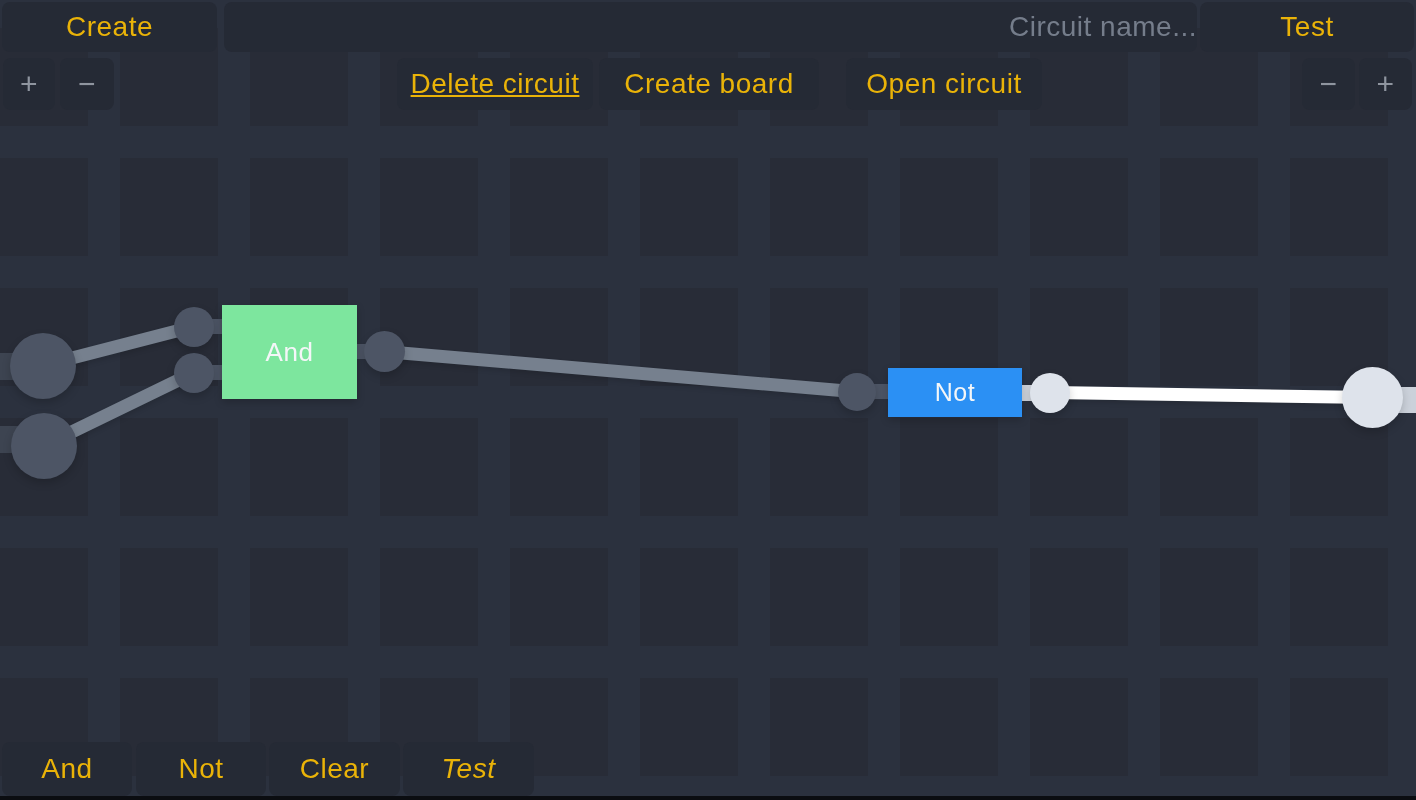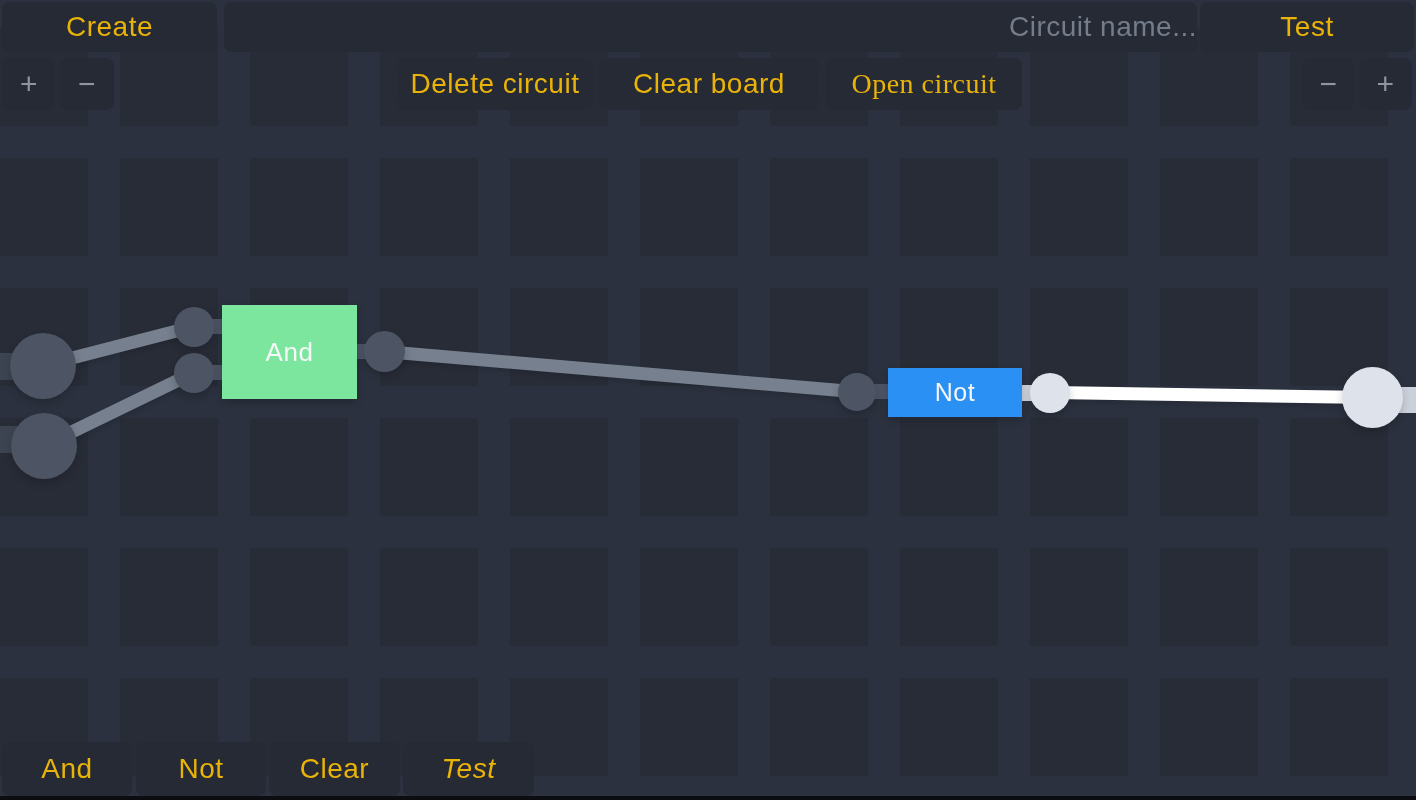--- a/index.html
+++ b/index.html
@@ -110,23 +110,23 @@
   <div class="node lit" style="left:1342px;top:367px;width:61px;height:61px;"></div>
 </div>
 
 <button class="btn" style="left:2px;top:2px;width:215px;height:50px;">Create</button>
 <input id="circuit-name" type="text" placeholder="Circuit name..." style="">
 <button class="btn" style="left:1200px;top:2px;width:214px;height:50px;">Test</button>
 
 <button class="btn zoom-btn" style="left:3px;top:58px;width:52px;height:52px;">+</button>
 <button class="btn zoom-btn" style="left:60px;top:58px;width:54px;height:52px;">−</button>
 
-<button class="btn" style="left:397px;top:58px;width:196px;height:52px;">Delete circuit</button>
-<button class="btn" style="left:599px;top:58px;width:220px;height:52px;">Clear board</button>
-<button class="btn" style="left:826px;top:58px;width:196px;height:52px;font-family:Liberation Serif, serif;">Open circuit</button>
+<button class="btn" style="left:397px;top:58px;width:196px;height:52px;text-decoration:underline;">Delete circuit</button>
+<button class="btn" style="left:599px;top:58px;width:220px;height:52px;">Create board</button>
+<button class="btn" style="left:846px;top:58px;width:196px;height:52px;">Open circuit</button>
 
 <button class="btn zoom-btn" style="left:1302px;top:58px;width:53px;height:52px;">−</button>
 <button class="btn zoom-btn" style="left:1359px;top:58px;width:53px;height:52px;">+</button>
 
 <button class="btn palette-btn" style="left:2px;width:130px;">And</button>
 <button class="btn palette-btn" style="left:136px;width:130px;">Not</button>
 <button class="btn palette-btn" style="left:269px;width:131px;">Clear</button>
 <button class="btn palette-btn" style="left:403px;width:131px;font-style:italic;">Test</button>
 
 <div id="bottom-strip"></div>

